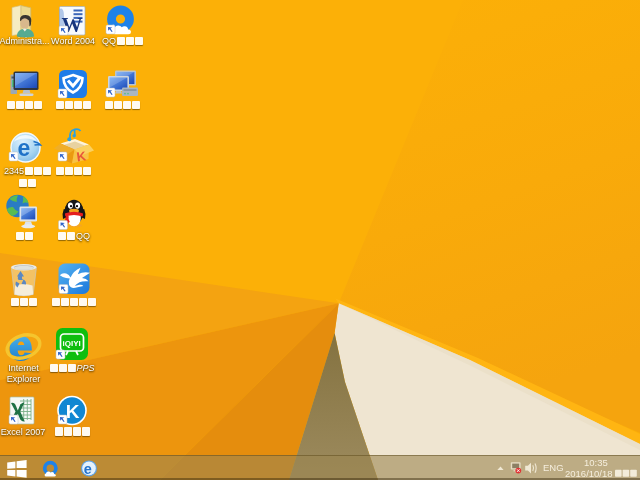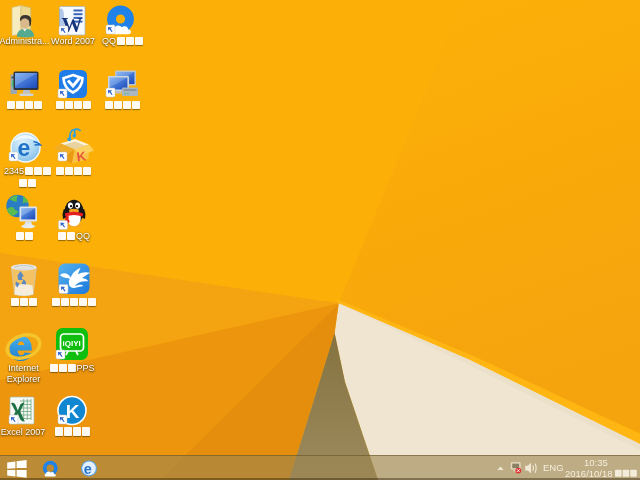--- a/index.html
+++ b/index.html
@@ -219,34 +219,34 @@
 </g>
 
 <g>
 <circle cx="72" cy="410.5" r="14.8" fill="#ffffff"></circle>
 <circle cx="72" cy="410.5" r="13.2" fill="#1187d2"></circle>
 <text x="65.8" y="418" font-family="Liberation Sans,sans-serif" font-size="19" font-weight="bold" fill="#ffffff">K</text>
 <use href="#badge" x="58" y="415"></use>
 </g>
 </svg>
 <div class="lbl" style="left:-15.5px;top:36px;width:80px;">Administra...</div>
-<div class="lbl" style="left:33px;top:36px;width:80px;">Word 2007</div>
+<div class="lbl" style="left:33px;top:36px;width:80px;">Word 2004</div>
 <div class="lbl" style="left:82.5px;top:36px;width:80px;">QQ<span class="blk"></span><span class="blk"></span><span class="blk"></span></div>
 <div class="lbl" style="left:-16px;top:100px;width:80px;"><span class="blk"></span><span class="blk"></span><span class="blk"></span><span class="blk"></span></div>
 <div class="lbl" style="left:33px;top:100px;width:80px;"><span class="blk"></span><span class="blk"></span><span class="blk"></span><span class="blk"></span></div>
 <div class="lbl" style="left:82.5px;top:100px;width:80px;"><span class="blk"></span><span class="blk"></span><span class="blk"></span><span class="blk"></span></div>
 <div class="lbl" style="left:-12.5px;top:166px;width:80px;">2345<span class="blk"></span><span class="blk"></span><span class="blk"></span></div>
 <div class="lbl" style="left:-12.5px;top:178px;width:80px;"><span class="blk"></span><span class="blk"></span></div>
 <div class="lbl" style="left:33px;top:166px;width:80px;"><span class="blk"></span><span class="blk"></span><span class="blk"></span><span class="blk"></span></div>
 <div class="lbl" style="left:-15.5px;top:231px;width:80px;"><span class="blk"></span><span class="blk"></span></div>
 <div class="lbl" style="left:34px;top:231px;width:80px;"><span class="blk"></span><span class="blk"></span>QQ</div>
 <div class="lbl" style="left:-16px;top:297px;width:80px;"><span class="blk"></span><span class="blk"></span><span class="blk"></span></div>
 <div class="lbl" style="left:33.5px;top:297px;width:80px;"><span class="blk"></span><span class="blk"></span><span class="blk"></span><span class="blk"></span><span class="blk"></span></div>
 <div class="lbl" style="left:-16.5px;top:363px;width:80px;">Internet<br>Explorer</div>
-<div class="lbl" style="left:32px;top:363px;width:80px;"><span class="blk"></span><span class="blk"></span><span class="blk"></span>PPS</div>
+<div class="lbl" style="left:32px;top:363px;width:80px;font-style:italic;"><span class="blk"></span><span class="blk"></span><span class="blk"></span>PPS</div>
 <div class="lbl" style="left:-17px;top:426.5px;width:80px;">Excel 2007</div>
 <div class="lbl" style="left:32.5px;top:426.5px;width:80px;"><span class="blk"></span><span class="blk"></span><span class="blk"></span><span class="blk"></span></div>
 <div id="tbar"></div>
 <svg id="tbc" style="position:absolute;left:0;top:0" width="640" height="480" viewBox="0 0 640 480">
 <g fill="#ffffff">
 <path d="M7.2 462.6 L15.4 461.5 L15.4 468.2 L7.2 468.8 Z"></path>
 <path d="M16.6 461.3 L26.6 460 L26.6 468.1 L16.6 468.1 Z"></path>
 <path d="M7.2 470 L15.4 469.9 L15.4 476.4 L7.2 475.5 Z"></path>
 <path d="M16.6 469.9 L26.6 469.9 L26.6 477.7 L16.6 476.6 Z"></path>
 </g>

